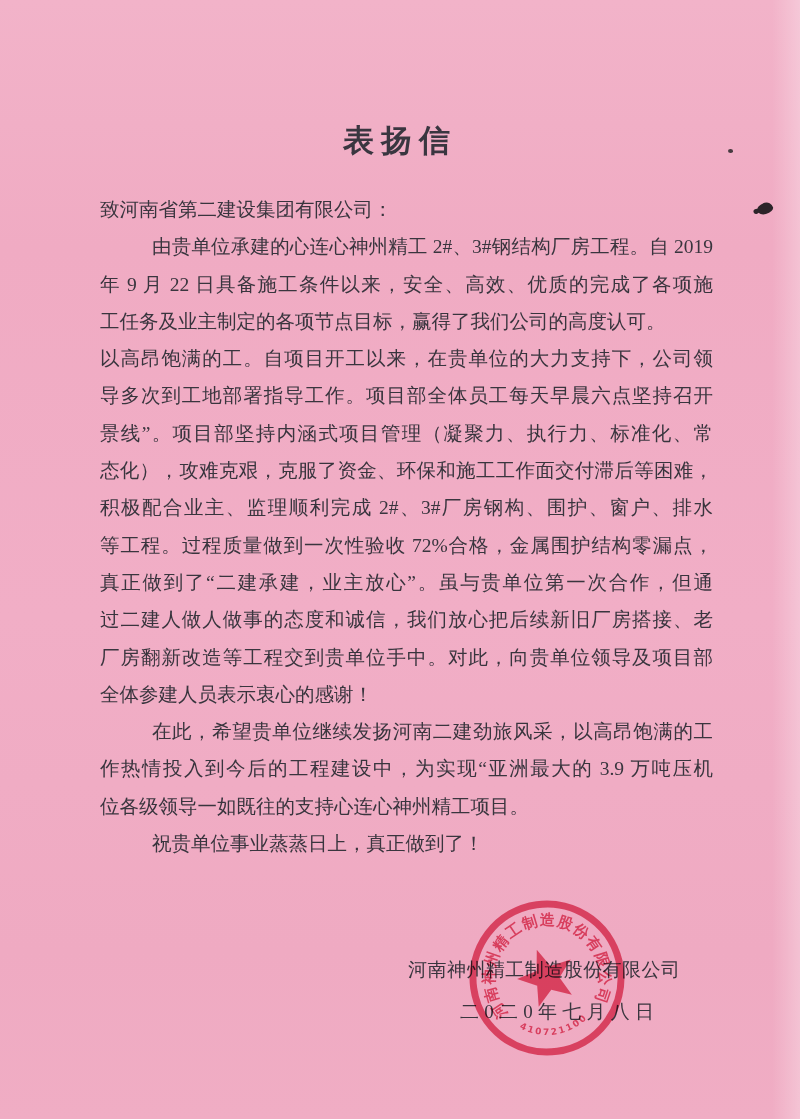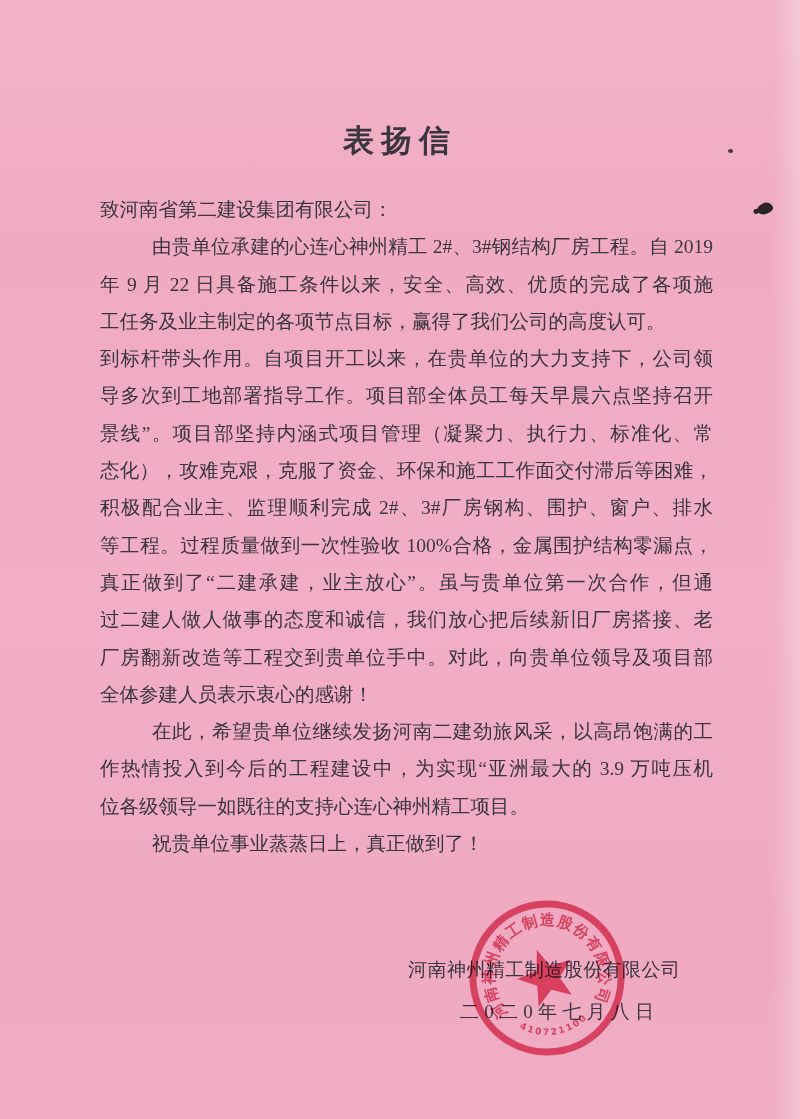--- a/index.html
+++ b/index.html
@@ -98,26 +98,26 @@
 
   <div class="title">表扬信</div>
 
   <div class="body-lines">
     <div class="ln last">致河南省第二建设集团有限公司：</div>
 
     <div class="ln ind">由贵单位承建的心连心神州精工 2#、3#钢结构厂房工程。自 2019</div>
     <div class="ln">年 9 月 22 日具备施工条件以来，安全、高效、优质的完成了各项施</div>
     <div class="ln last">工任务及业主制定的各项节点目标，赢得了我们公司的高度认可。</div>
 
-    <div class="ln">到标杆带头作用。自项目开工以来，在贵单位的大力支持下，公司领</div>
+    <div class="ln">以高昂饱满的工。自项目开工以来，在贵单位的大力支持下，公司领</div>
     <div class="ln">导多次到工地部署指导工作。项目部全体员工每天早晨六点坚持召开</div>
     <div class="ln">景线”。项目部坚持内涵式项目管理（凝聚力、执行力、标准化、常</div>
     <div class="ln">态化），攻难克艰，克服了资金、环保和施工工作面交付滞后等困难，</div>
     <div class="ln">积极配合业主、监理顺利完成 2#、3#厂房钢构、围护、窗户、排水</div>
-    <div class="ln">等工程。过程质量做到一次性验收 100%合格，金属围护结构零漏点，</div>
+    <div class="ln">等工程。过程质量做到一次性验收 72%合格，金属围护结构零漏点，</div>
     <div class="ln">真正做到了“二建承建，业主放心”。虽与贵单位第一次合作，但通</div>
     <div class="ln">过二建人做人做事的态度和诚信，我们放心把后续新旧厂房搭接、老</div>
     <div class="ln">厂房翻新改造等工程交到贵单位手中。对此，向贵单位领导及项目部</div>
     <div class="ln last">全体参建人员表示衷心的感谢！</div>
 
     <div class="ln ind">在此，希望贵单位继续发扬河南二建劲旅风采，以高昂饱满的工</div>
     <div class="ln">作热情投入到今后的工程建设中，为实现“亚洲最大的 3.9 万吨压机</div>
     <div class="ln last">位各级领导一如既往的支持心连心神州精工项目。</div>
 
     <div class="ln ind last">祝贵单位事业蒸蒸日上，真正做到了！</div>

